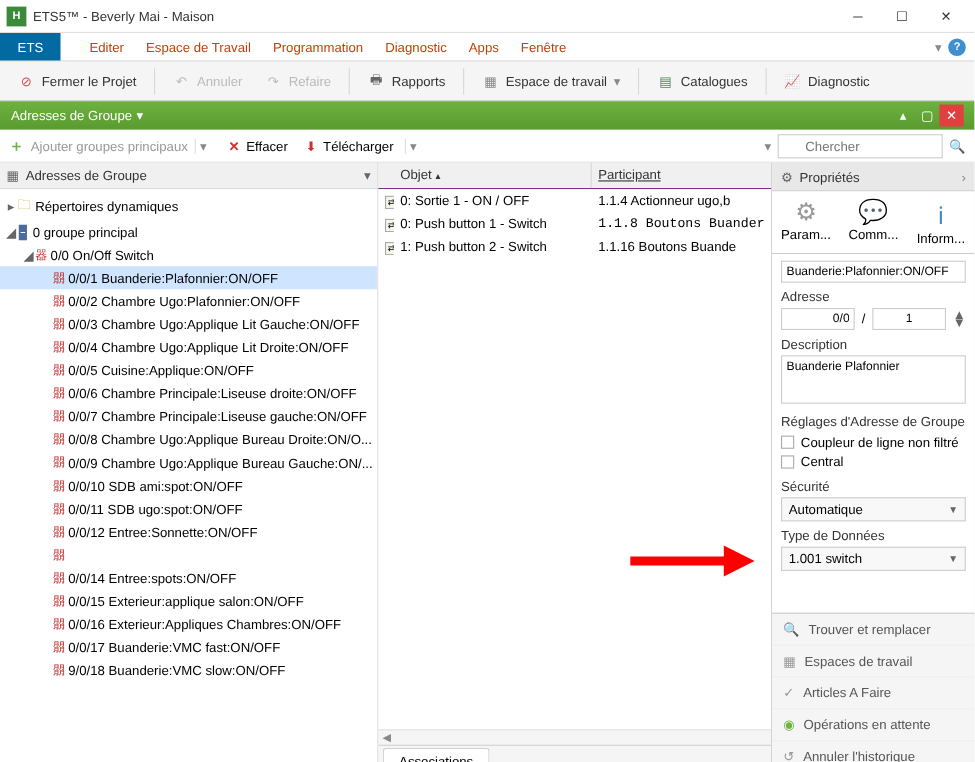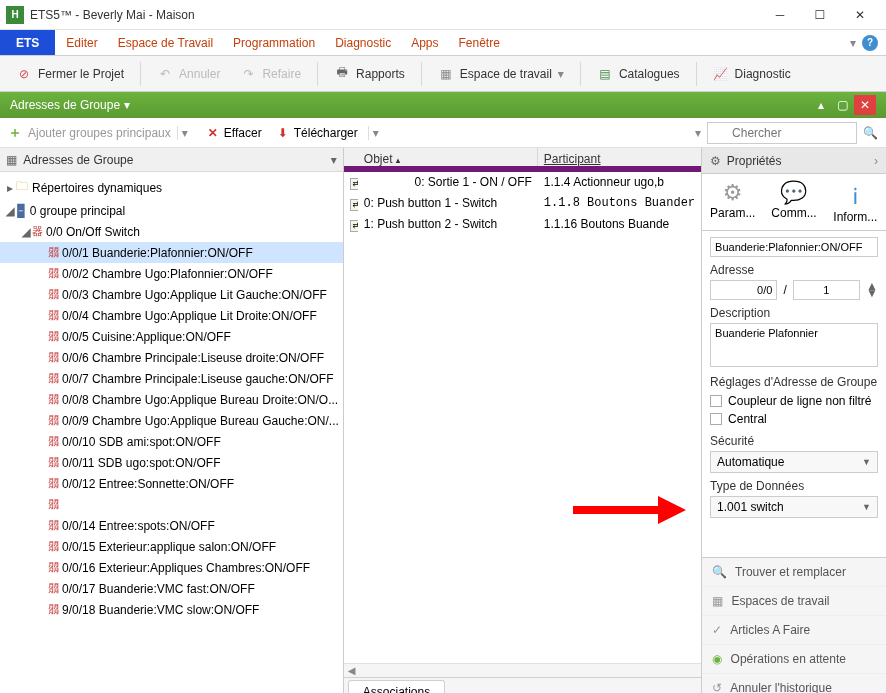--- a/index.html
+++ b/index.html
@@ -7,21 +7,21 @@
 
 
 .titlebar { height: 30px; background: #fff; display: flex; align-items: center; padding: 0 6px; border-bottom: 1px solid #e0e0e0; }
 .titlebar .app-icon { width: 18px; height: 18px; background: #3a8a3a; color: #fff; display: flex; align-items: center; justify-content: center; font-weight: bold; font-size: 10px; margin-right: 6px; }
 .titlebar .title { color: #333; }
 .titlebar .spacer { flex: 1; }
 .titlebar .win-btn { width: 40px; height: 28px; display: flex; align-items: center; justify-content: center; color: #333; cursor: pointer; }
 
 
 .menubar { height: 26px; background: #fff; display: flex; align-items: stretch; padding: 0; border-bottom: 1px solid #d0d0d0; }
-.menubar .ets-btn { background: #1d4ed8; color: #fff; font-weight: bold; padding: 0 16px; display: flex; align-items: center; margin-right: 1px; }
+.menubar .ets-btn { background: #0369a1; color: #fff; font-weight: normal; padding: 0 16px; display: flex; align-items: center; margin-right: 16px; }
 .menubar .menu-item { padding: 0 10px; display: flex; align-items: center; color: #c2410c; cursor: pointer; }
 .menubar .help { margin-left: auto; display: flex; align-items: center; gap: 6px; padding-right: 8px; }
 .help-circle { width: 16px; height: 16px; border-radius: 50%; background: #3e8ed0; color: #fff; display: flex; align-items: center; justify-content: center; font-size: 10px; font-weight: bold;}
 
 
 .toolbar { height: 36px; background: #f5f5f5; border-bottom: 1px solid #d0d0d0; display: flex; align-items: center; padding: 0 8px; gap: 4px; }
 .tool-btn { display: flex; align-items: center; gap: 6px; padding: 4px 8px; border-radius: 3px; cursor: pointer; color: #333; }
 .tool-btn.disabled { color: #bbb; }
 .tool-icon { width: 16px; height: 16px; display: inline-flex; align-items: center; justify-content: center; }
 .sep { width: 1px; height: 24px; background: #d8d8d8; margin: 0 4px; }
@@ -57,21 +57,21 @@
 .tree { flex: 1; overflow-y: auto; background: #fff; padding-top:2px;}
 .tree-row { display: flex; align-items: center; padding: 3px 4px; cursor: pointer; white-space: nowrap; overflow: hidden; }
 .tree-row.selected { background: #cfe5ff; }
 .tw { display: inline-block; }
 .folder-icon { color: #d8a030; margin-right:4px;}
 .ga-icon { color: #c03030; font-size:11px; margin-right:4px; letter-spacing:-1px;}
 .main-icon { color: #4a6aa0; margin-right:4px;}
 .exp { width: 12px; color: #666; text-align:center; display:inline-block;}
 
 
-.tbl-header { height: 24px; background: #f0f0f0; border-bottom: 6px solid #701a75; display: flex; justify-content: flex-end; }
+.tbl-header { height: 24px; background: #f0f0f0; border-bottom: 1px solid #701a75; display: flex; justify-content: flex-end; }
 .tbl-header .col { padding: 4px 6px; border-right: 1px solid #d8d8d8; font-weight: 500; color: #333; }
 .tbl-body { flex: 1; overflow: auto; background: #fff; }
 .tbl-row { display: flex; padding: 3px 0; }
 .tbl-row .cell { padding: 0 6px; overflow: hidden; white-space: nowrap; }
 .obj-icon { width:12px; height:12px; display:inline-block; border:1px solid #aaa; background:#f5f5e8; margin-right:2px; font-size:8px; text-align:center; line-height:10px;}
 .tabbar { height: 26px; border-top: 1px solid #d0d0d0; display: flex; align-items: end; background:#f5f5f5; padding-left:4px;}
 .tab { padding: 4px 14px; background: #fff; border: 1px solid #d0d0d0; border-bottom: none; border-radius: 3px 3px 0 0; }
 
 
 .props-header { height: 26px; background: #e8e8e8; border-bottom: 1px solid #ccc; display: flex; align-items: center; padding: 0 8px; color: #333; font-weight: 500; }
@@ -325,21 +325,21 @@
     <div class="tbl-header">
       <div style="width:14px;"></div>
       <div class="col" style="width:180px;">
         <span>Objet</span> <span style="font-size:9px;">▴</span>
       </div>
       <div class="col" style="flex:1;border-right:none;text-decoration:underline;">Participant</div>
     </div>
     <div class="tbl-body" id="tbody">
         <div class="tbl-row">
           <div class="cell" style="width:14px;"><span class="obj-icon">⇄</span></div>
-          <div class="cell" style="width:180px;text-align:right;">0: Sortie 1 - ON / OFF</div>
+          <div class="cell" style="width:180px;">0: Sortie 1 - ON / OFF</div>
           <div class="cell" style="flex:1;">1.1.4 Actionneur ugo,b</div>
         </div>
         <div class="tbl-row">
           <div class="cell" style="width:14px;"><span class="obj-icon">⇄</span></div>
           <div class="cell" style="width:180px;">0: Push button 1 - Switch</div>
           <div class="cell" style="flex:1;font-family:Liberation Mono, monospace;">1.1.8 Boutons Buander</div>
         </div>
         <div class="tbl-row">
           <div class="cell" style="width:14px;"><span class="obj-icon">⇄</span></div>
           <div class="cell" style="width:180px;">1: Push button 2 - Switch</div>

